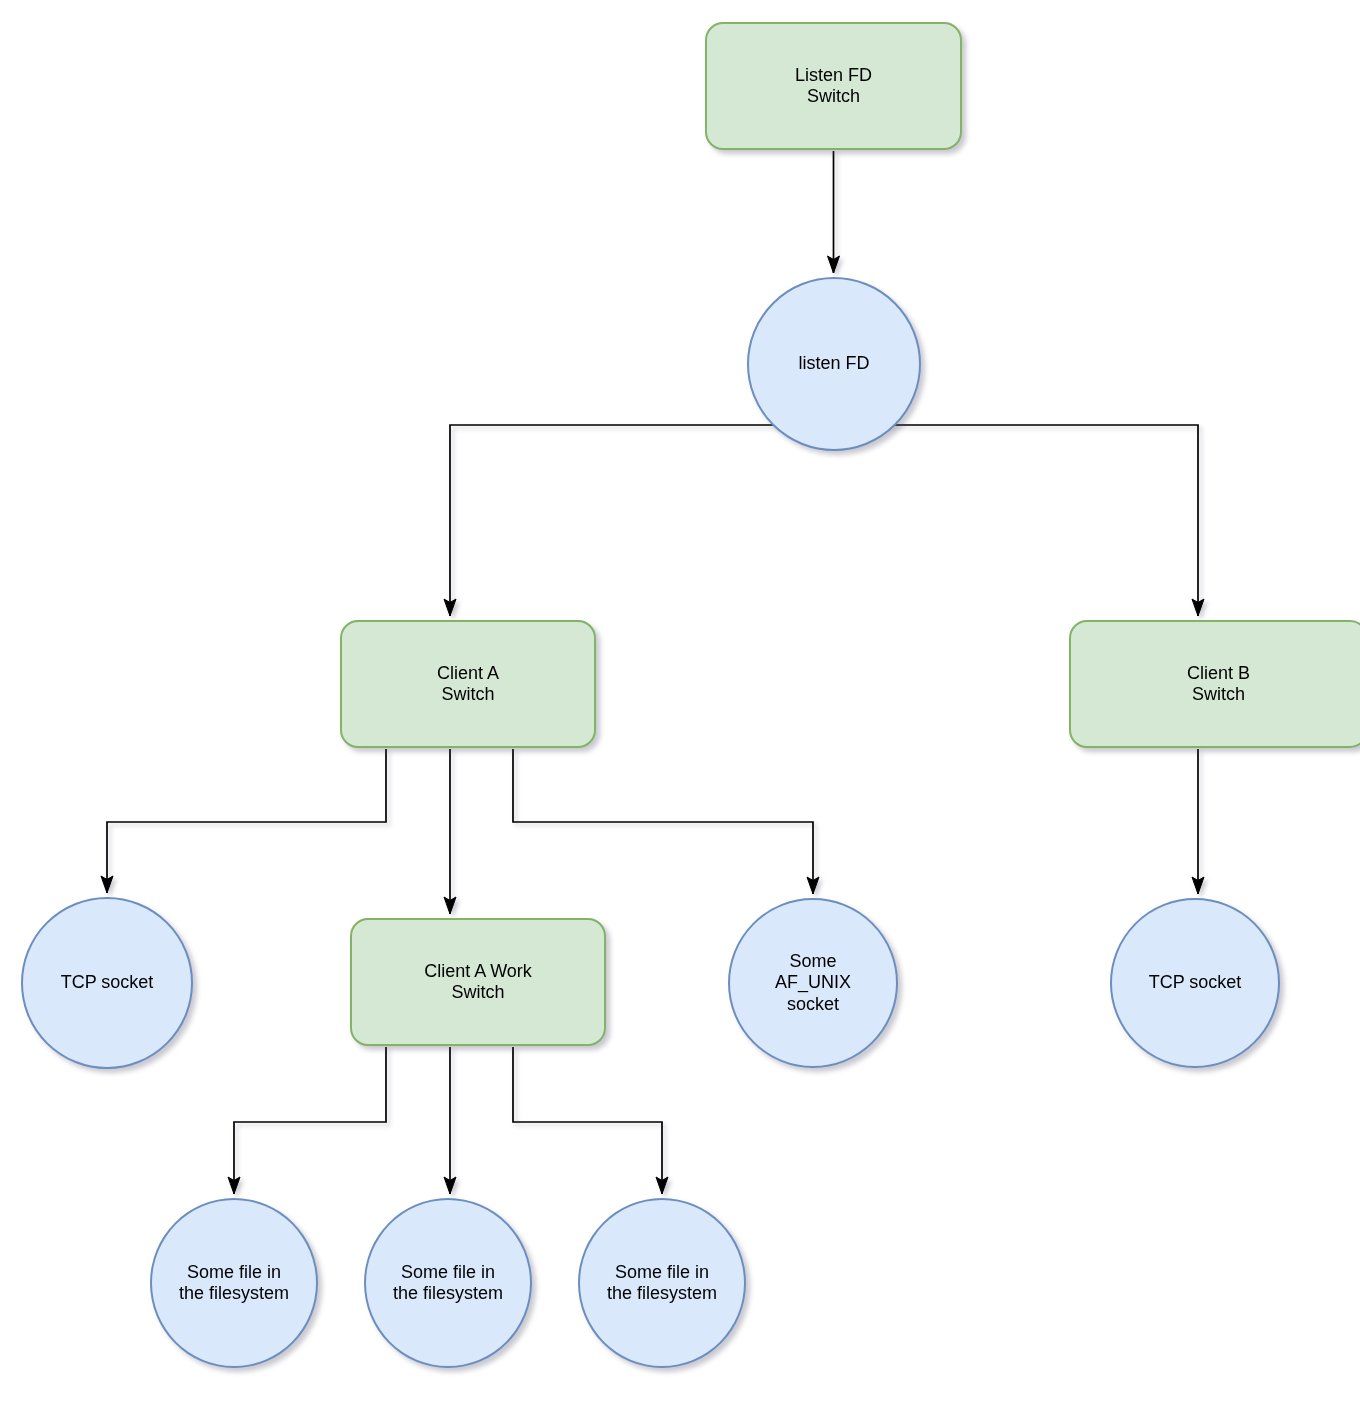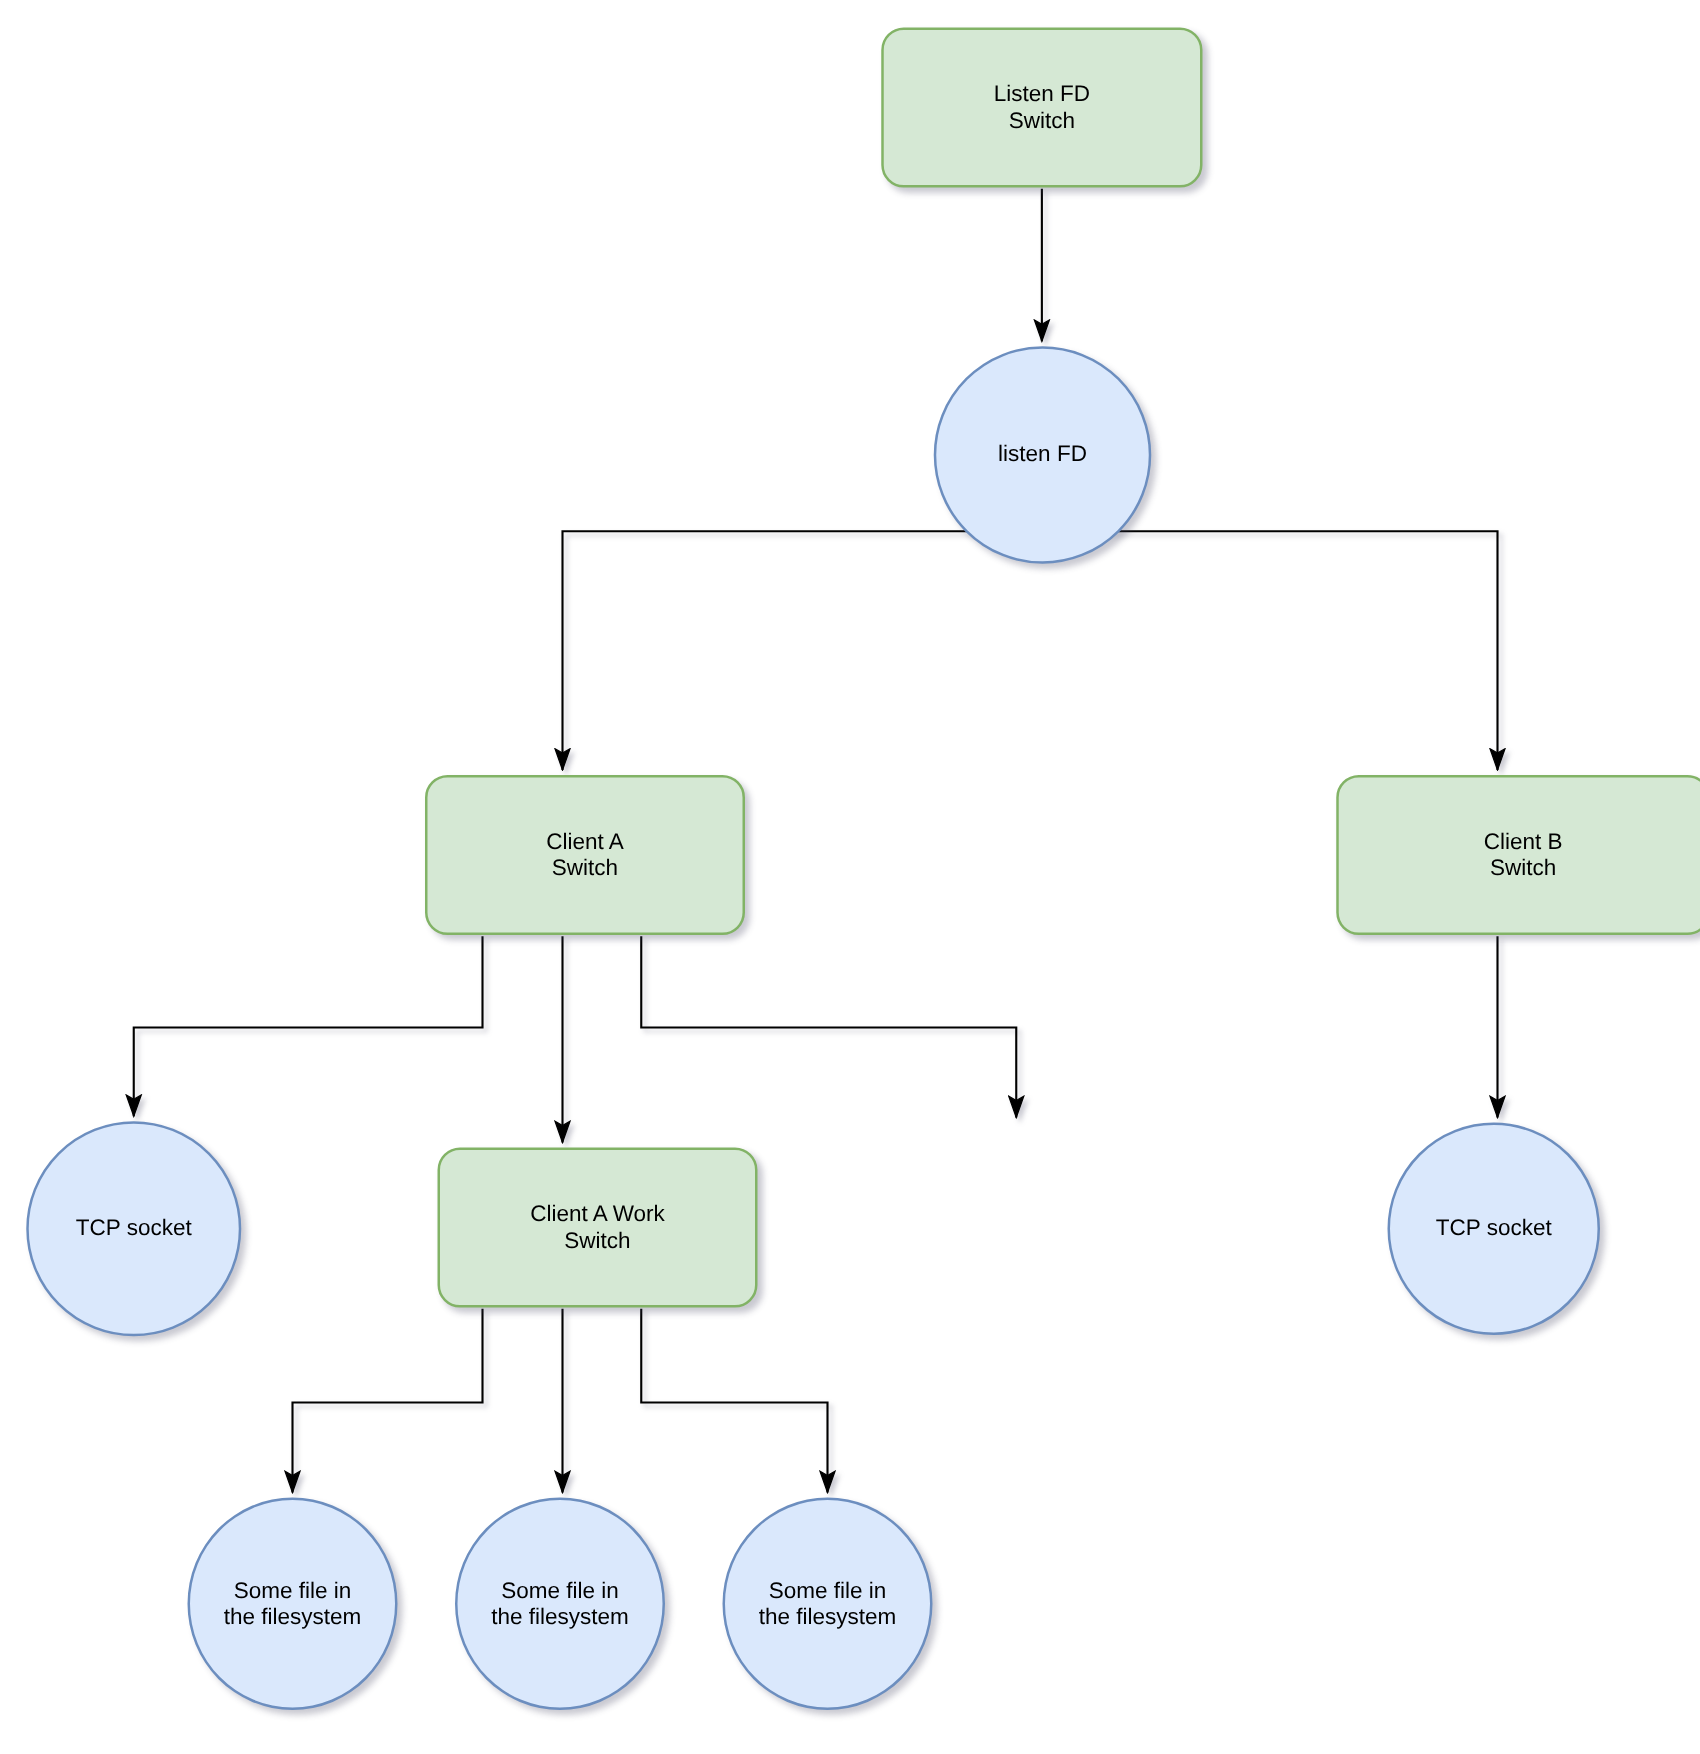--- a/index.html
+++ b/index.html
@@ -108,20 +108,25 @@
 
   <div class="node circle" style="left:21px; top:897px; width:172px; height:172px;">
     <span class="label">TCP socket</span>
   </div>
 
   <div class="node box" style="left:322px; top:918px; width:256px; height:128px;margin-left:28px;">
     <span class="label">Client A Work
 Switch</span>
   </div>
 
+  <div class="node circle" style="left:728px; top:898px; width:170px; height:170px;">
+    <span class="label">Some
+AF_UNIX
+socket</span>
+  </div>
 
   <div class="node circle" style="left:1110px; top:898px; width:170px; height:170px;">
     <span class="label">TCP socket</span>
   </div>
 
   <div class="node circle" style="left:150px; top:1198px; width:168px; height:170px;">
     <span class="label">Some file in
 the filesystem</span>
   </div>
 

